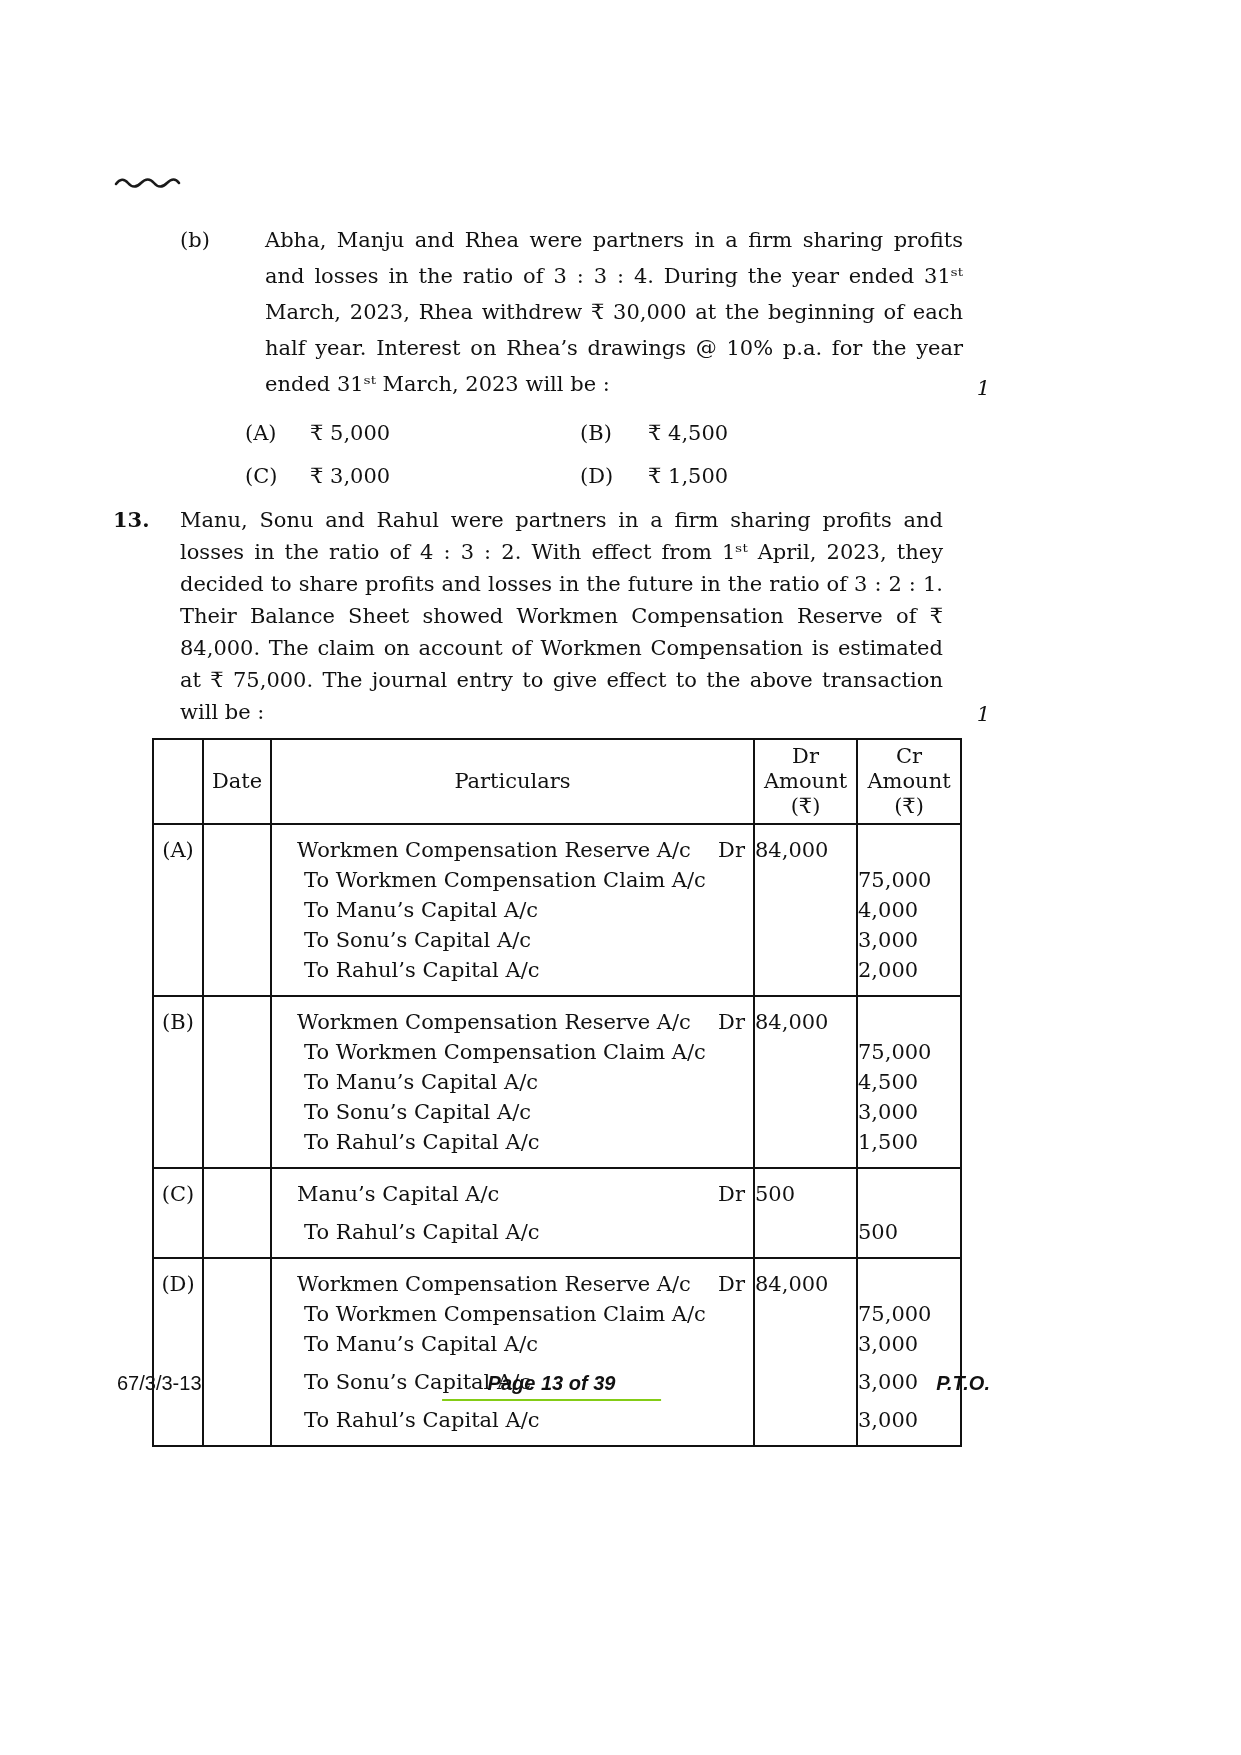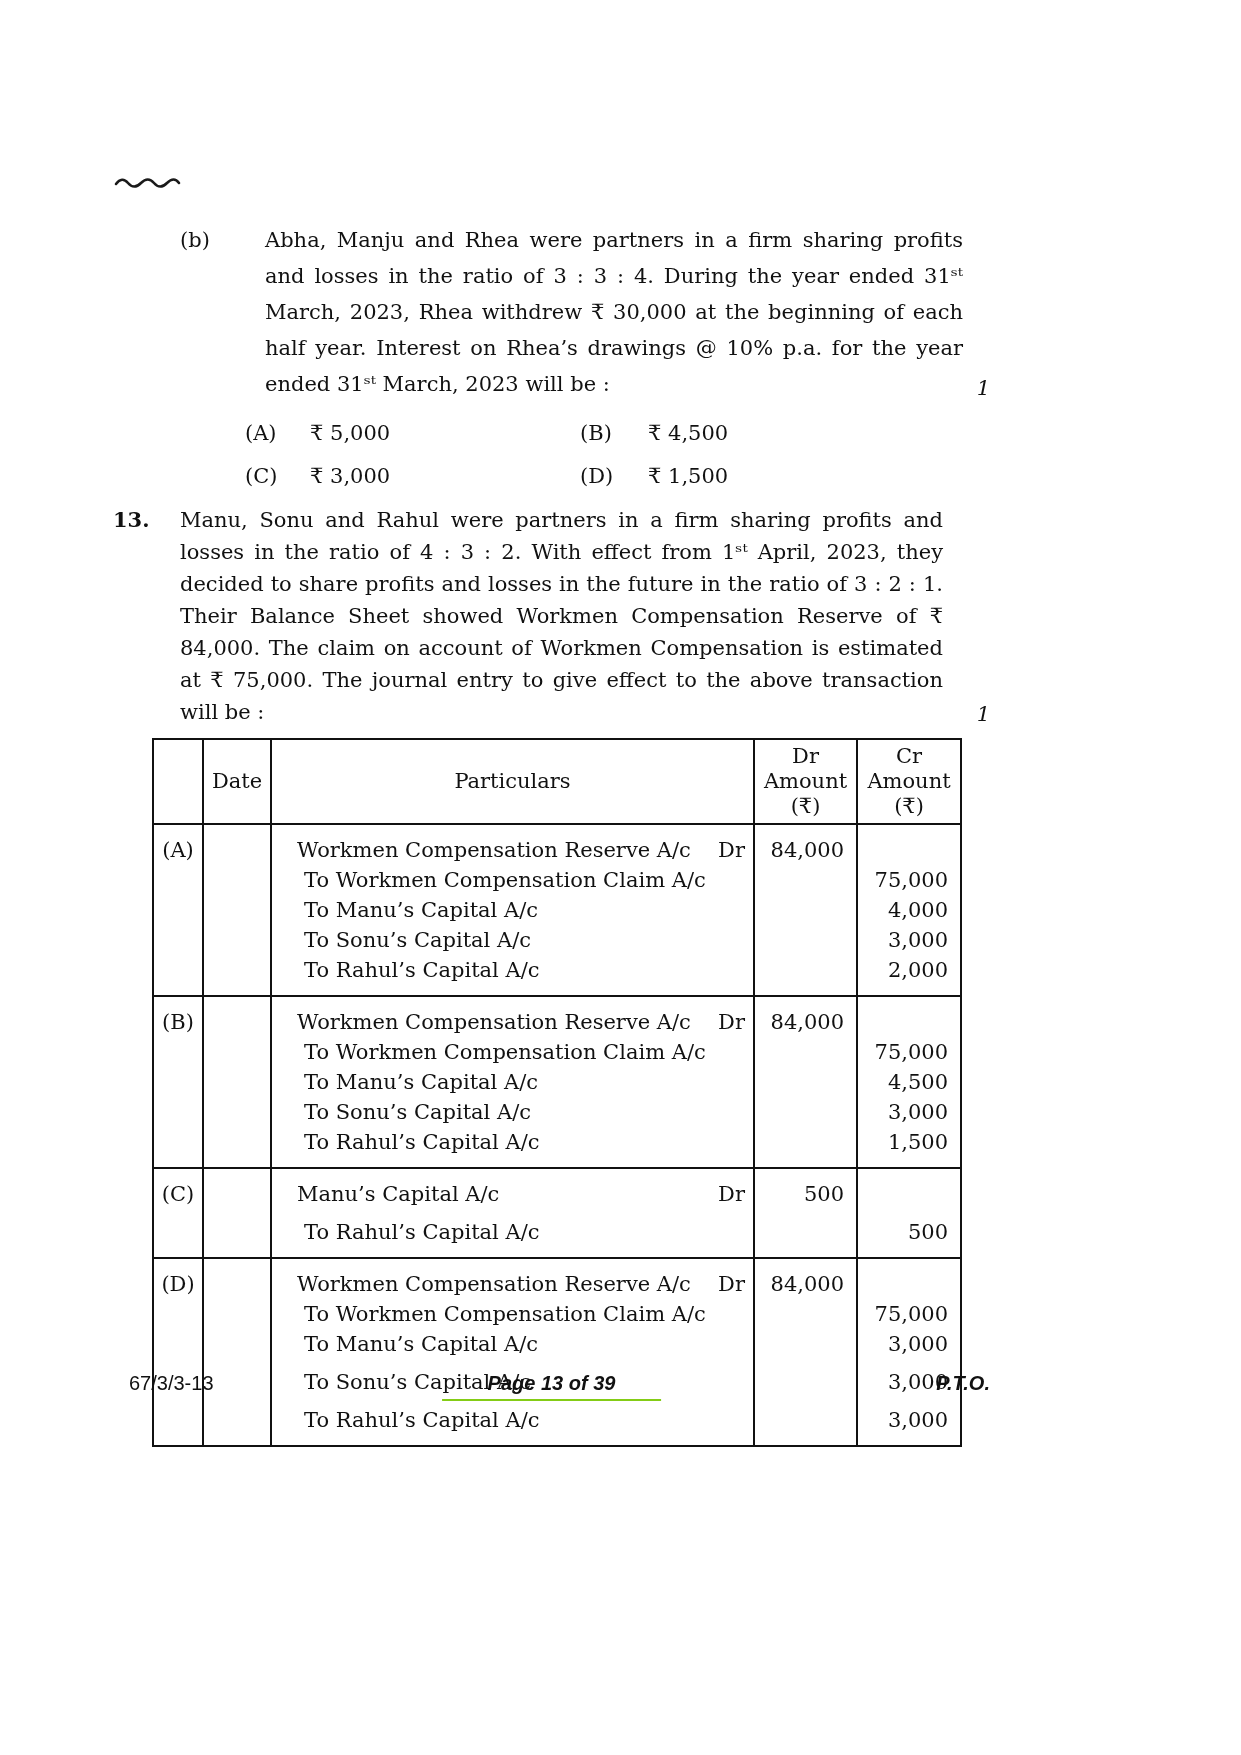--- a/index.html
+++ b/index.html
@@ -62,35 +62,35 @@
     white-space: pre-line;
     line-height: 25px;
     padding: 4px 2px;
   }
   .journal td { line-height: 30px; vertical-align: top; }
   td.opt { text-align: center; padding-top: 8px; }
   td.part { padding-left: 25px; }
   td.part .pline { display: flex; }
   td.part.to { padding-left: 32px; margin-top: 11px; }
   .drtag { margin-left: auto; padding-right: 8px; }
-  td.amt { text-align: right; padding-right: 12px; }
+  td.amt { text-align: left; }
   tr.gstart td { border-top: 2px solid #111; padding-top: 10px; }
   tr.gend td { padding-bottom: 10px; }
   tr.roomy td { padding-bottom: 8px; }
 
   
   .footer {
     position: absolute;
     left: 113px;
     top: 1372px;
     width: 877px;
     font-family: "Liberation Sans", "DejaVu Sans", sans-serif;
     font-size: 20px;
   }
-  .footer-code { position: absolute; left: 16px; top: 0; text-align: center; }
+  .footer-code { position: absolute; left: 4px; top: 0; text-align: center; }
   .footer-page {
     position: absolute; left: 50%; top: 0; transform: translateX(-50%);
     font-style: italic; font-weight: bold;
     padding: 0 46px 4px 46px;
     border-bottom: 2px solid #84cc16;
     white-space: nowrap;
   }
   .footer-pto { position: absolute; right: 0; top: 0; font-style: italic; font-weight: bold; }
 </style>
 </head>

